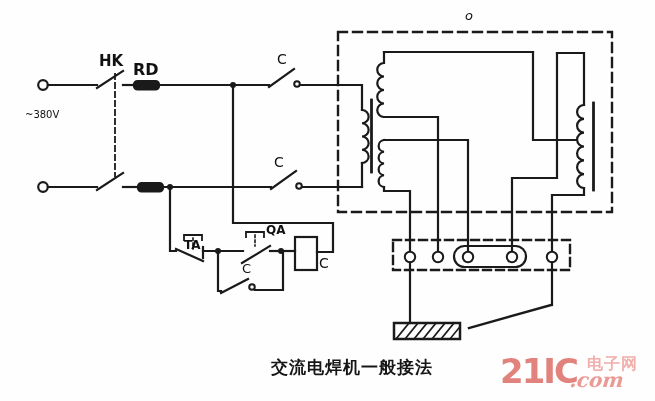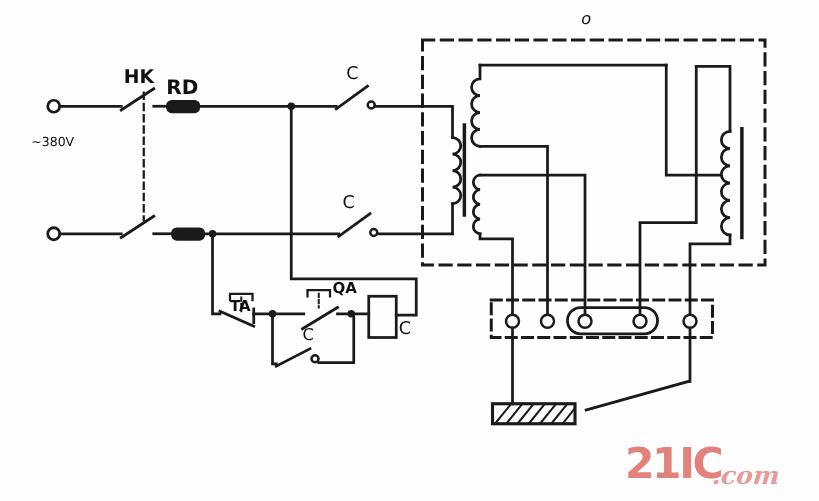--- a/index.html
+++ b/index.html
@@ -153,19 +153,21 @@
   <span class="lbl lbl-bold" style="left:133px;top:62px;font-size:16px;">RD</span>
   <span class="lbl" style="left:277px;top:52px;font-size:14px;">C</span>
   <span class="lbl" style="left:274px;top:155px;font-size:14px;">C</span>
   <span class="lbl" style="left:25px;top:110px;font-size:10px;">~380V</span>
   <span class="lbl lbl-bold" style="left:184px;top:220px;font-size:12px;margin-top:19px;">TA</span>
   <span class="lbl lbl-bold" style="left:266px;top:224px;font-size:12px;text-align:right;">QA</span>
   <span class="lbl" style="left:242px;top:262px;font-size:13px;">C</span>
   <span class="lbl" style="left:319px;top:256px;font-size:14px;">C</span>
   <span class="lbl box-mark" style="left:465px;top:9px;font-size:13px;">o</span>
 
+  <div class="caption">交流电焊机一般接法</div>
 
   <div class="watermark">
     <span class="wm-brand">21IC</span>
+    <span class="wm-site">电子网</span>
     <span class="wm-suffix">.com</span>
   </div>
 
 </div>
 
 </body></html>

